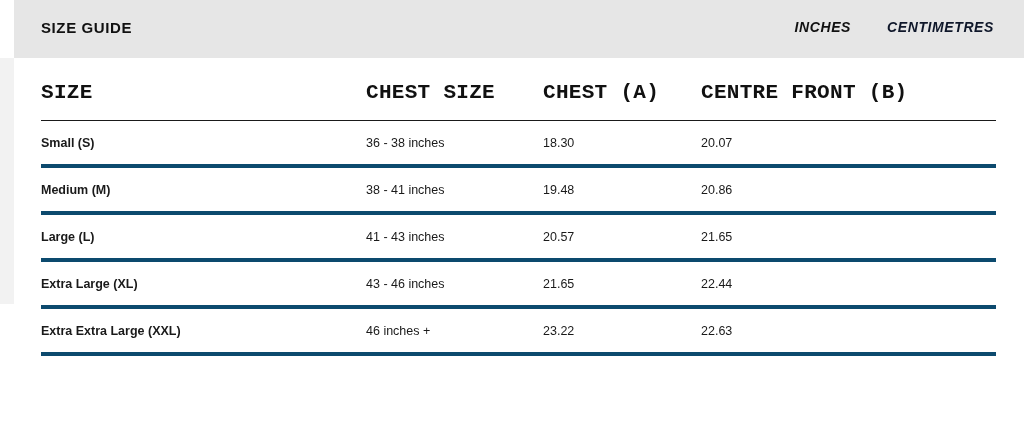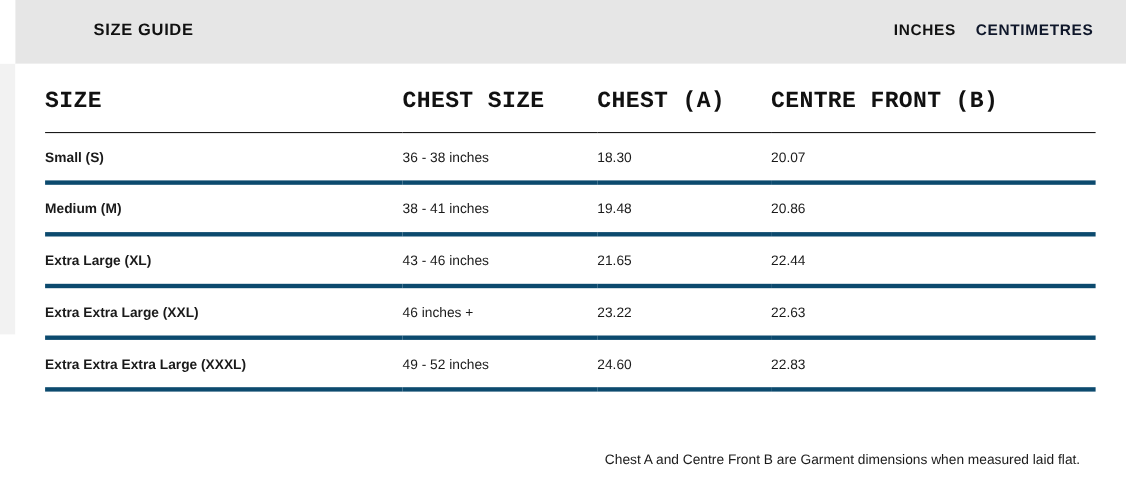--- a/index.html
+++ b/index.html
@@ -34,30 +34,30 @@
 
   .header-title {
     position: absolute;
     left: 27px;
     top: 19px;
     font-size: 15px;
     font-weight: bold;
     letter-spacing: 0.6px;
     color: #111111;
     font-family: "Liberation Sans", sans-serif;
-    margin-left: 44px;
   }
 
   .unit-toggle {
     position: absolute;
     right: 30px;
     top: 19px;
     display: flex;
     align-items: center;
-    gap: 18px;
+    gap: 36px;
+    font-style: italic;
   }
 
   .unit-option {
     font-size: 14px;
     font-weight: bold;
     letter-spacing: 0.6px;
     cursor: pointer;
   }
   .unit-option.active { color: #111111; }
   .unit-option.inactive { color: #0f172a; }
@@ -178,36 +178,35 @@
           <td>18.30</td>
           <td>20.07</td>
         </tr>
         <tr>
           <td class="c0">Medium (M)</td>
           <td>38 - 41 inches</td>
           <td>19.48</td>
           <td>20.86</td>
         </tr>
         <tr>
+          <td class="c0">Large (L)</td>
+          <td>41 - 43 inches</td>
+          <td>20.57</td>
+          <td>21.65</td>
+        </tr>
+        <tr>
           <td class="c0">Extra Large (XL)</td>
           <td>43 - 46 inches</td>
           <td>21.65</td>
           <td>22.44</td>
         </tr>
         <tr>
           <td class="c0">Extra Extra Large (XXL)</td>
           <td>46 inches +</td>
           <td>23.22</td>
           <td>22.63</td>
         </tr>
-        <tr>
-          <td class="c0">Extra Extra Extra Large (XXXL)</td>
-          <td>49 - 52 inches</td>
-          <td>24.60</td>
-          <td>22.83</td>
-        </tr>
       </tbody>
     </table>
 
-    <div class="footnote">Chest A and Centre Front B are Garment dimensions when measured laid flat.</div>
   </div>
 
 </div>
 
 </body></html>

